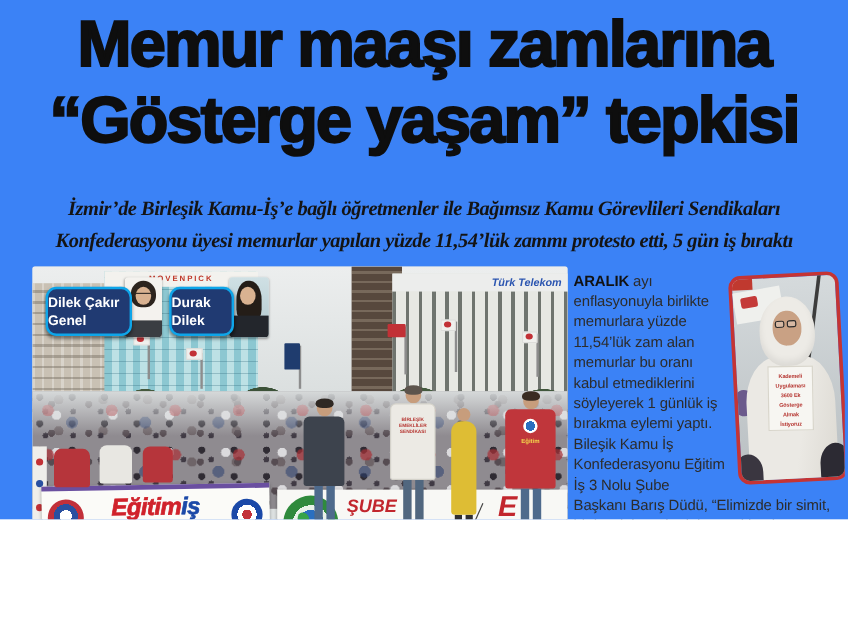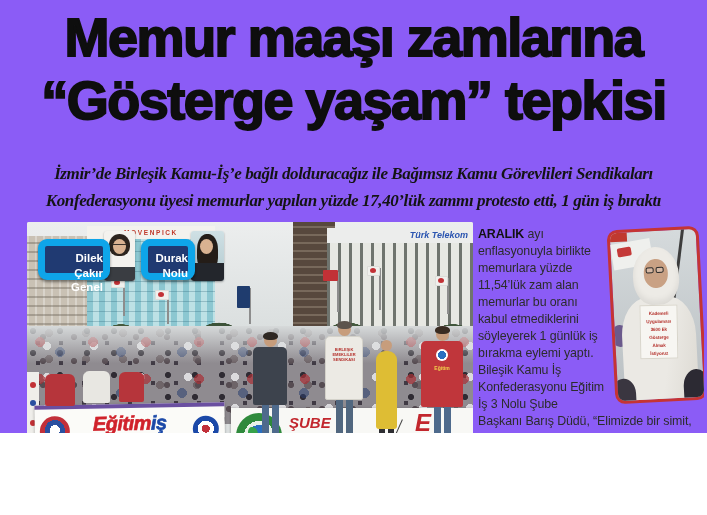--- a/index.html
+++ b/index.html
@@ -1,19 +1,19 @@
 <!DOCTYPE html>
 <html><head>
 <meta charset="utf-8">
 <style>
   * { margin:0; padding:0; box-sizing:border-box; }
   html,body { background:#ffffff; }
   .page {
     position:relative; width:707px; height:433px; overflow:hidden;
-    background:#8b5cf6; font-family:"Liberation Sans", sans-serif;
+    background:#3b82f6; font-family:"Liberation Sans", sans-serif;
   }
 
   
   .headline {
     position:absolute; left:0; top:6px; width:707px; text-align:center;
     color:#0e0e0e; font-weight:bold; line-height:63px;
     letter-spacing:-1.5px;
   }
   .headline .hl-line {
     font-size:54px; -webkit-text-stroke:1.8px #0e0e0e; white-space:nowrap;
@@ -141,22 +141,22 @@
   .dog-body { width:24px; height:13px; background:#d8d6d1; border-radius:8px 6px 4px 6px; position:relative; }
   .dog-head { position:absolute; left:-5px; top:-5px; width:10px; height:10px; border-radius:50%; background:#cfccc6; }
   .dog-legs { display:flex; gap:3px; padding-left:3px; }
   .dog-leg { width:2.5px; height:9px; background:#c6c3bc; }
   .leash { position:absolute; width:1px; height:34px; background:#444; transform:rotate(24deg); }
   .left-sliver { position:absolute; left:0; top:150px; width:12px; height:104px; background:#efeeea; }
   .left-sliver::after { content:""; position:absolute; left:3px; top:10px; width:6px; height:6px;
     border-radius:50%; background:#c23136; box-shadow:0 18px 0 #2a50a0, 0 38px 0 #c23136; }
 
   
-  .name-badge { position:absolute; background:#203a72; border:7px solid #0ea5e9; border-radius:9px;
-    color:#ffffff; font-weight:bold; font-size:11.5px; line-height:14.5px; text-align:right;
+  .name-badge { position:absolute; background:#203a72; border:2px solid #0ea5e9; border-radius:9px;
+    color:#ffffff; font-weight:bold; font-size:11.5px; line-height:14.5px; text-align:left;
     padding-top:5px; box-shadow:0 2px 3px rgba(0,0,0,.45); z-index:12; }
   .nb1 { left:38px; top:239px; width:72px; height:41px; }
   .nb2 { left:141px; top:239px; width:54px; height:41px; }
   .portrait { position:absolute; width:31px; height:50px; border-radius:3px; overflow:hidden; z-index:11;
     box-shadow:0 1px 2px rgba(0,0,0,.35); }
   .pt1 { left:104px; top:231px; background:#f4f2ee; }
   .pt2 { left:191px; top:231px; width:33px; background:linear-gradient(#cfe0e4,#b2c9cf); }
   .pt-hair { position:absolute; left:5px; top:3px; width:21px; height:22px;
     border-radius:50% 50% 42% 42%; background:#2c241e; }
   .pt2 .pt-hair { left:6px; width:21px; height:34px; border-radius:46% 46% 30% 30%; background:#241d18; }
@@ -212,22 +212,22 @@
 <body>
 
 <div class="page">
 
   <div class="headline">
     <div class="hl-line">Memur maaşı zamlarına</div>
     <div class="hl-line">“Gösterge yaşam” tepkisi</div>
   </div>
 
   <div class="subheadline">
-    <div>İzmir’de Birleşik Kamu-İş’e bağlı dolduracağız ile Bağımsız Kamu Görevlileri Sendikaları</div>
-    <div>Konfederasyonu üyesi memurlar yapılan yüzde 17,40’lük zammı protesto etti, 1 gün iş bıraktı</div>
+    <div>İzmir’de Birleşik Kamu-İş’e bağlı öğretmenler ile Bağımsız Kamu Görevlileri Sendikaları</div>
+    <div>Konfederasyonu üyesi memurlar yapılan yüzde 11,54’lük zammı protesto etti, 5 gün iş bıraktı</div>
   </div>
 
   <div class="photo-main">
     <div class="pm-sky"></div>
     <div class="pm-bldg-left"></div>
     <div class="pm-bldg-moven">
       <div class="pm-moven-top">MOVENPICK</div>
     </div>
     <div class="pm-bldg-tower"></div>
     <div class="pm-bldg-tt">
@@ -348,21 +348,21 @@
     <div>Genel</div>
   </div>
   <div class="portrait pt1">
     <div class="pt-hair"></div>
     <div class="pt-face"></div>
     <div class="pt-glasses"></div>
     <div class="pt-top"></div>
   </div>
   <div class="name-badge nb2">
     <div>Durak</div>
-    <div>Nolu</div>
+    <div>Dilek</div>
   </div>
   <div class="portrait pt2">
     <div class="pt-hair"></div>
     <div class="pt-face"></div>
     <div class="pt-top"></div>
   </div>
 
   <div class="article">
     <div class="side-photo">
       <div class="sp-flag-red"></div>

